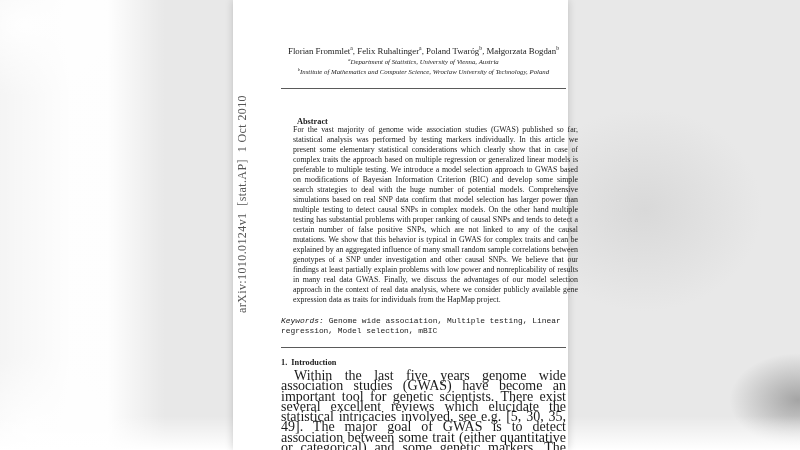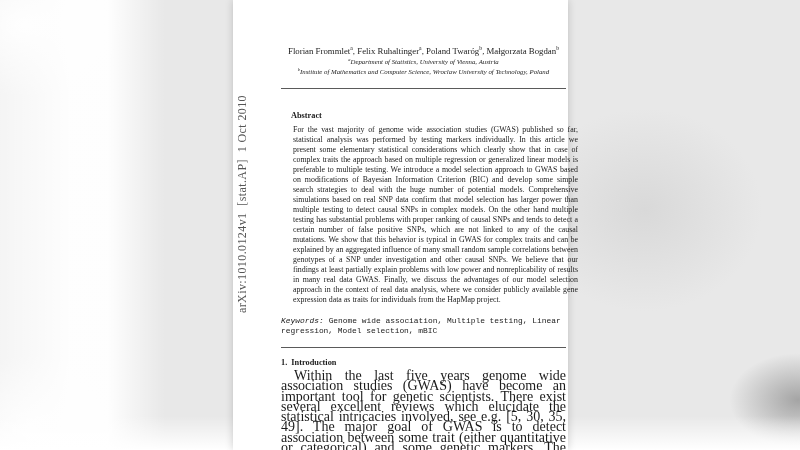--- a/index.html
+++ b/index.html
@@ -65,21 +65,21 @@
   }
   .rule {
     position: absolute; left: 0;
     width: 100%; margin: 0; border: 0;
     border-top: 1px solid #5a5a5a;
   }
   .rule-top { top: 88px; }
   .rule-bottom { top: 347px; }
   .abstract-heading {
     position: absolute; top: 101px; left: 0;
-    margin: 10px;
+    margin: 16px;
     font-size: 8.3px; font-weight: bold;
   }
   .abstract-text {
     position: absolute; top: 113px; left: 0;
     width: 285px; margin: 12px;
     font-size: 7.9px; line-height: 10px;
     text-align: justify;
   }
   .keywords {
     position: absolute; top: 316px; left: 0;

